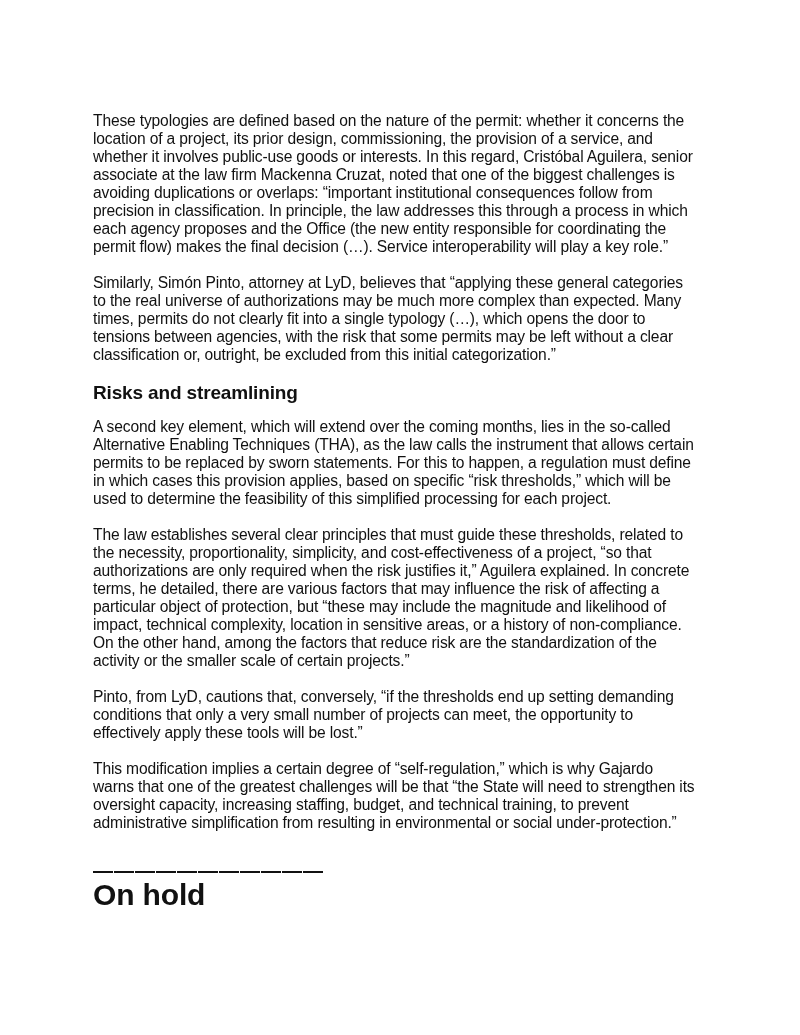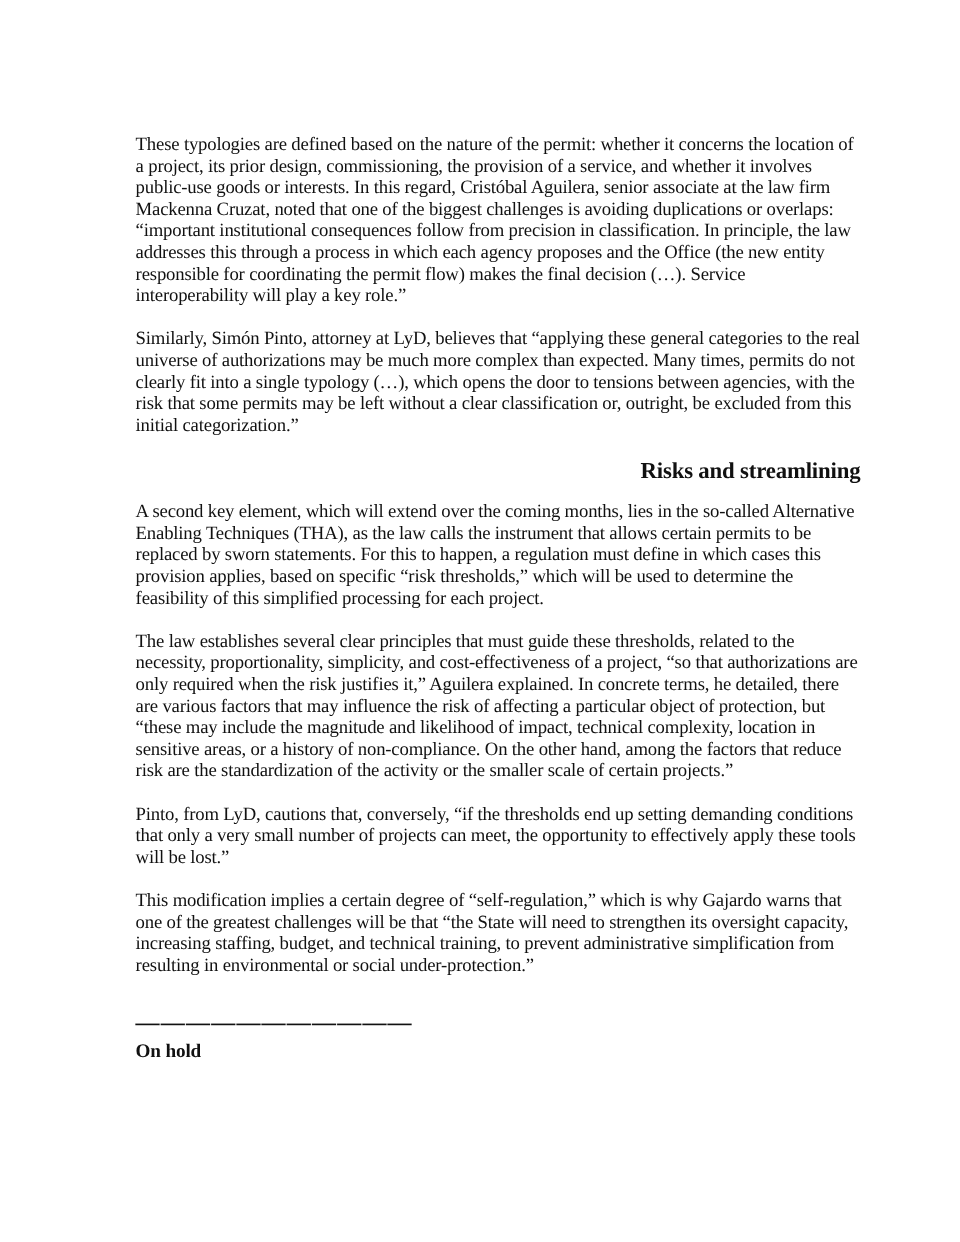--- a/index.html
+++ b/index.html
@@ -1,25 +1,25 @@
 <!DOCTYPE html>
 <html><head>
 <meta charset="utf-8">
 <style>
   html, body { margin: 0; padding: 0; background: #ffffff; }
   body { width: 800px; height: 1035px; position: relative; overflow: hidden; }
   .page {
-    position: absolute; left: 113px; top: 112px; width: 604px;
-    font-family: Liberation Serif, serif; font-size: 15.6px; line-height: 18px;
+    position: absolute; left: 93px; top: 112px; width: 604px;
+    font-family: Liberation Sans, sans-serif; font-size: 15.6px; line-height: 18px;
     color: #111111; letter-spacing: -0.15px;
   }
   p { margin: 0 0 18px 0; }
-  h2 { font-size: 19px; line-height: 22px; font-weight: bold; margin: 4px 0 14px 0; text-align: right; }
+  h2 { font-size: 19px; line-height: 22px; font-weight: bold; margin: 4px 0 14px 0; }
   .sep { font-size: 20px; font-weight: bold; line-height: 20px; letter-spacing: 1px; margin-top: 28px; color:#111; }
-  h1 { font-size: 16px; line-height: 26px; font-weight: bold; margin: 2px 0 0 0; }
+  h1 { font-size: 30px; line-height: 26px; font-weight: bold; margin: 2px 0 0 0; }
 </style>
 </head>
 <body>
 
 <div class="page">
   <p>These typologies are defined based on the nature of the permit: whether it concerns the location of a project, its prior design, commissioning, the provision of a service, and whether it involves public-use goods or interests. In this regard, Cristóbal Aguilera, senior associate at the law firm Mackenna Cruzat, noted that one of the biggest challenges is avoiding duplications or overlaps: “important institutional consequences follow from precision in classification. In principle, the law addresses this through a process in which each agency proposes and the Office (the new entity responsible for coordinating the permit flow) makes the final decision (…). Service interoperability will play a key role.”</p>
   <p>Similarly, Simón Pinto, attorney at LyD, believes that “applying these general categories to the real universe of authorizations may be much more complex than expected. Many times, permits do not clearly fit into a single typology (…), which opens the door to tensions between agencies, with the risk that some permits may be left without a clear classification or, outright, be excluded from this initial categorization.”</p>
   <h2>Risks and streamlining</h2>
   <p>A second key element, which will extend over the coming months, lies in the so-called Alternative Enabling Techniques (THA), as the law calls the instrument that allows certain permits to be replaced by sworn statements. For this to happen, a regulation must define in which cases this provision applies, based on specific “risk thresholds,” which will be used to determine the feasibility of this simplified processing for each project.</p>
   <p>The law establishes several clear principles that must guide these thresholds, related to the necessity, proportionality, simplicity, and cost-effectiveness of a project, “so that authorizations are only required when the risk justifies it,” Aguilera explained. In concrete terms, he detailed, there are various factors that may influence the risk of affecting a particular object of protection, but “these may include the magnitude and likelihood of impact, technical complexity, location in sensitive areas, or a history of non-compliance. On the other hand, among the factors that reduce risk are the standardization of the activity or the smaller scale of certain projects.”</p>

